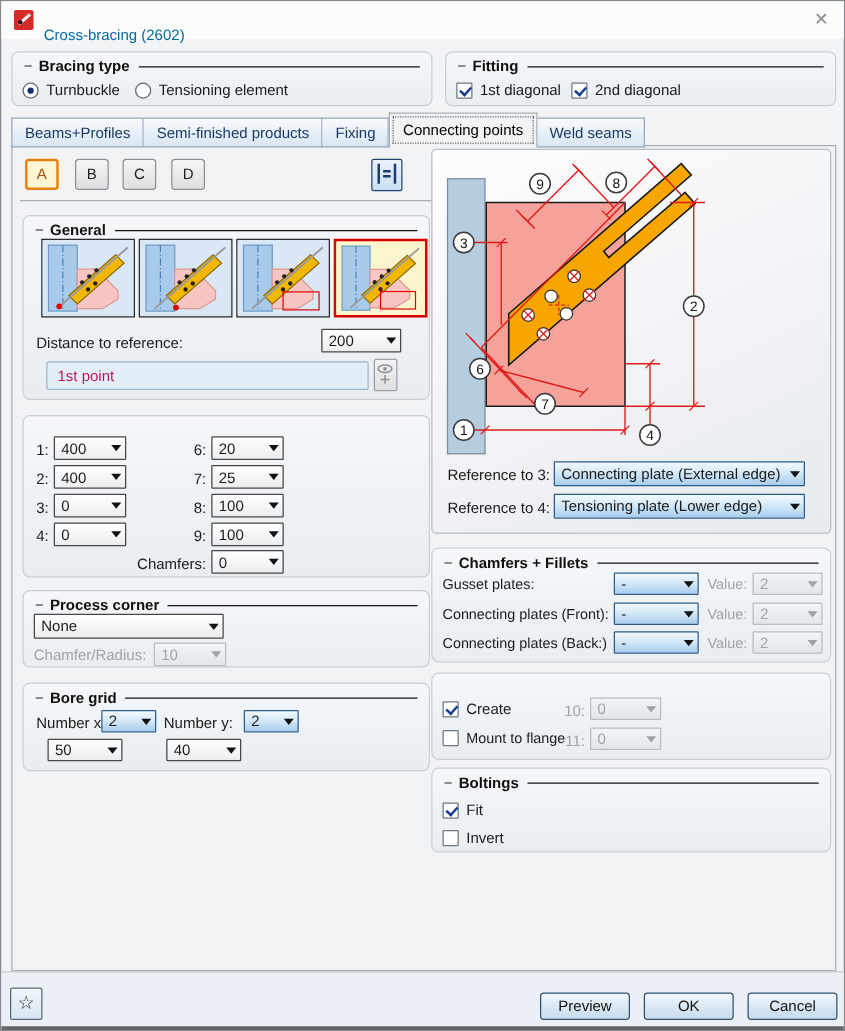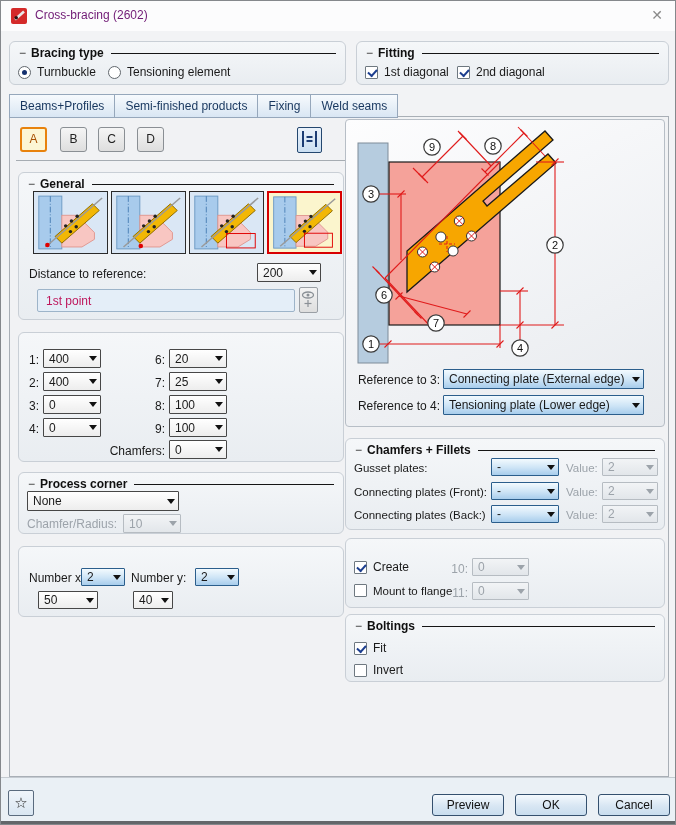--- a/index.html
+++ b/index.html
@@ -1,21 +1,21 @@
 <!DOCTYPE html>
 <html><head>
 <meta charset="utf-8">
 <style>
   html,body{margin:0;padding:0;background:#d7d7d7;}
   *{box-sizing:border-box;}
   body{font-family:"Liberation Sans","DejaVu Sans",sans-serif;font-size:12px;color:#1a1a1a;}
   .abs{position:absolute;}
   .win{position:relative;width:676px;height:825px;background:#F2F3F5;border:1px solid #85888C;overflow:hidden;}
   .titlebar{left:0;top:0;width:676px;height:30px;background:#FCFCFD;}
-  .title-txt{left:34px;top:7px;color:#701a75;}
+  .title-txt{left:34px;top:20px;color:#0369a1;}
   .close-x{right:10px;top:6px;width:20px;height:18px;color:#8a8a8a;font-size:14px;text-align:center;cursor:default;}
   
   .grp{border:1px solid #C9CFD6;border-radius:6px;background:linear-gradient(#F5F7F9,#E9EDF1);}
   .gh{position:absolute;left:9px;right:9px;top:3px;height:15px;display:flex;align-items:center;font-weight:bold;color:#101010;white-space:nowrap;}
   .gh::before{content:"−";font-weight:400;margin-right:5px;color:#333;}
   .gh .rule{flex:1;height:1px;background:#151515;margin-left:7px;margin-top:1px;}
   .lbl{white-space:nowrap;}
   .dis-t{color:#9CA3AA;}
   
   .cb{display:flex;align-items:center;border:1px solid #474747;border-radius:1px;background:linear-gradient(#FFFFFF,#EDEDED);height:19px;}
@@ -101,20 +101,21 @@
     <div class="abs row" style="left:100px;top:23px">
       <span class="ck on"></span>
       <span class="lbl">2nd diagonal</span>
     </div>
   </div>
 
   <div class="abs tabs">
     <div class="tab">Beams+Profiles</div>
     <div class="tab">Semi-finished products</div>
     <div class="tab">Fixing</div>
+    <div class="tab active">Connecting points</div>
     <div class="tab">Weld seams</div>
   </div>
 
   <div class="abs panel">
 
     <button class="abs selbtn sel" style="left:10px;top:10px">A</button>
     <button class="abs selbtn" style="left:50px;top:10px">B</button>
     <button class="abs selbtn" style="left:88px;top:10px">C</button>
     <button class="abs selbtn" style="left:127px;top:10px">D</button>
     <button class="abs alignbtn" style="left:287px;top:10px">
@@ -287,35 +288,39 @@
           <span class="ar"></span>
         </div>
       <div class="abs lbl dis-t" style="left:8px;top:44px">Chamfer/Radius:</div>
       <div class="abs cb off" style="left:104px;top:41px;width:58px">
           <span class="t">10</span>
           <span class="ar"></span>
         </div>
     </div>
 
     <div class="abs grp" style="left:8px;top:429px;width:326px;height:71px">
+      <div class="gh">
+          <span>Bore grid</span>
+          <span class="rule"></span>
+        </div>
       <div class="abs lbl" style="left:10px;top:24px">Number x:</div>
       <div class="abs cb blue" style="left:62px;top:21px;width:44px;height:18px">
           <span class="t">2</span>
           <span class="ar"></span>
         </div>
       <div class="abs lbl" style="left:112px;top:24px">Number y:</div>
       <div class="abs cb blue" style="left:176px;top:21px;width:44px;height:18px">
           <span class="t">2</span>
           <span class="ar"></span>
         </div>
       <div class="abs cb" style="left:19px;top:44px;width:60px;height:18px">
           <span class="t">50</span>
           <span class="ar"></span>
         </div>
-      <div class="abs cb" style="left:114px;top:44px;width:40px;height:18px">
+      <div class="abs cb" style="left:114px;top:44px;width:60px;height:18px">
           <span class="t">40</span>
           <span class="ar"></span>
         </div>
     </div>
 
     <div class="abs diag" style="left:335px;top:2px;width:320px;height:308px">
       <svg class="abs" style="left:0;top:0" width="320" height="246" viewBox="0 0 320 246">
         <rect x="12" y="23" width="30" height="220" fill="#B6CCDF" stroke="#7E8C99"></rect>
         <rect x="43" y="42" width="111" height="163" fill="#F5A29A" stroke="#1a1a1a" stroke-width="1.2"></rect>
         <polygon points="61,131 199,11 207,20 137,81 141,86 202,34 210,43 61,172" fill="#F7A600" stroke="#1a1a1a" stroke-width="1.3"></polygon>

